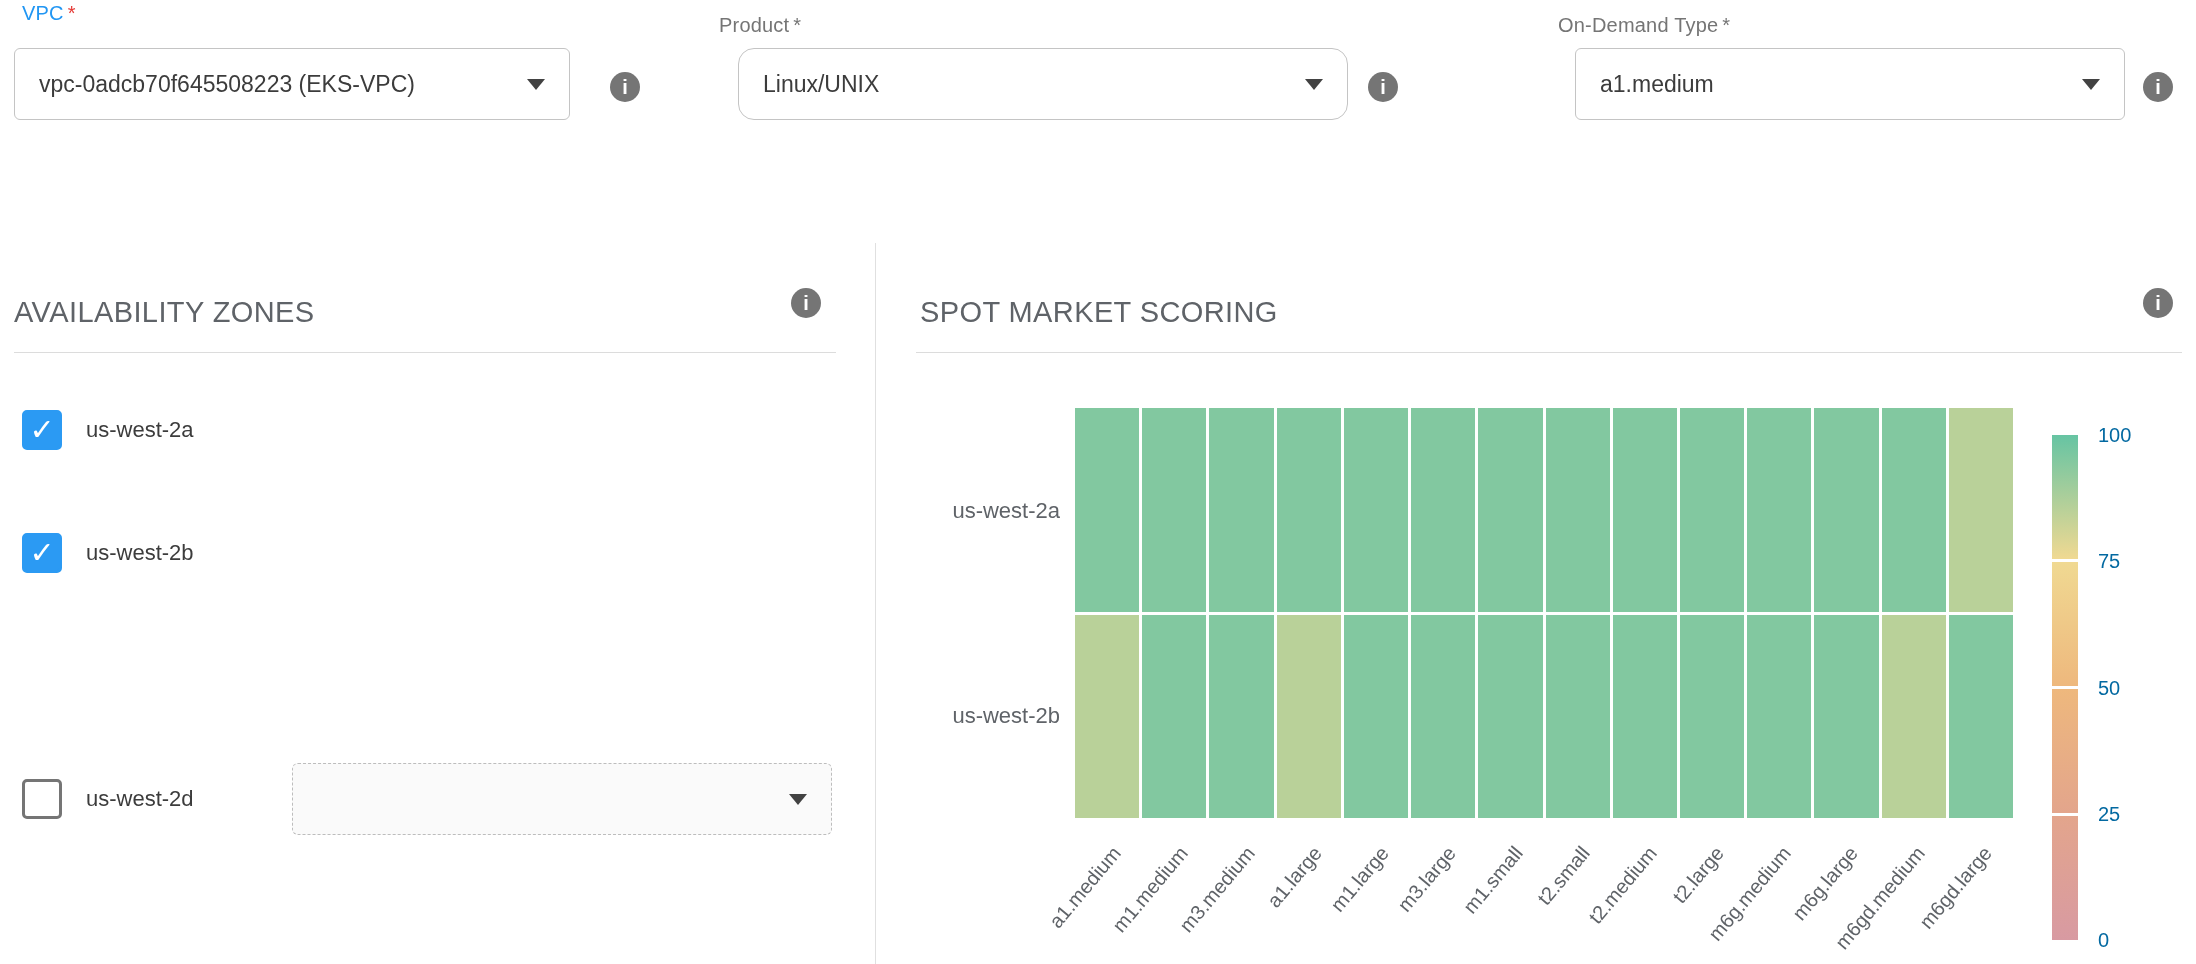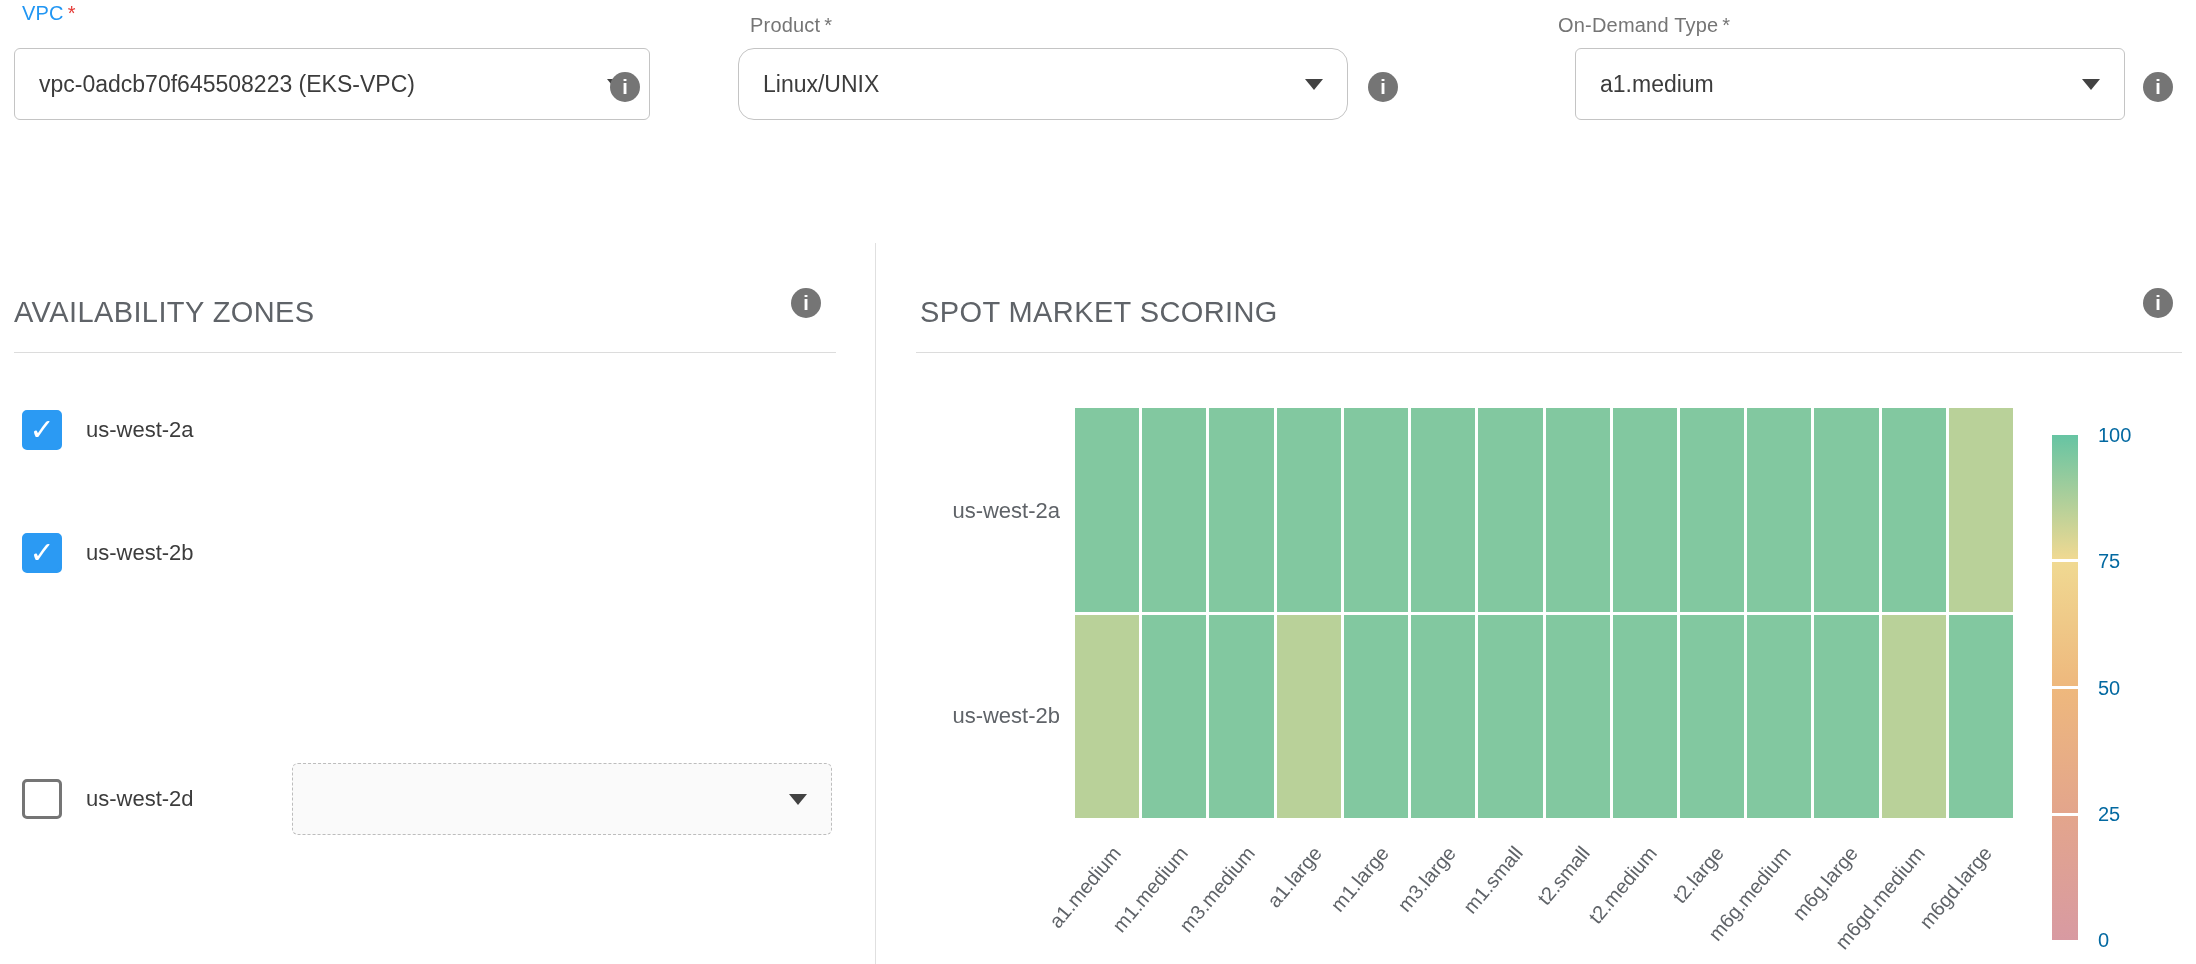--- a/index.html
+++ b/index.html
@@ -67,27 +67,27 @@
   }
 </style>
 </head>
 <body>
 
 <div class="page">
 
   <div class="f-label focused" style="left:22px;top:2px;">
     <span>VPC</span><span class="req">*</span>
   </div>
-  <div class="selectbox" style="left:14px;top:48px;width:636px;">
+  <div class="selectbox" style="left:14px;top:48px;width:556px;">
     <span class="val">vpc-0adcb70f645508223 (EKS-VPC)</span>
     <span class="caret"></span>
   </div>
   <div class="info" style="left:610px;top:72px;">i</div>
 
-  <div class="f-label" style="left:750px;top:14px;">
+  <div class="f-label" style="left:719px;top:14px;">
     <span>Product</span><span class="req">*</span>
   </div>
   <div class="selectbox" style="left:738px;top:48px;width:610px;border-radius:16px;">
     <span class="val">Linux/UNIX</span>
     <span class="caret"></span>
   </div>
   <div class="info" style="left:1368px;top:72px;">i</div>
 
   <div class="f-label" style="left:1558px;top:14px;">
     <span>On-Demand Type</span><span class="req">*</span>

